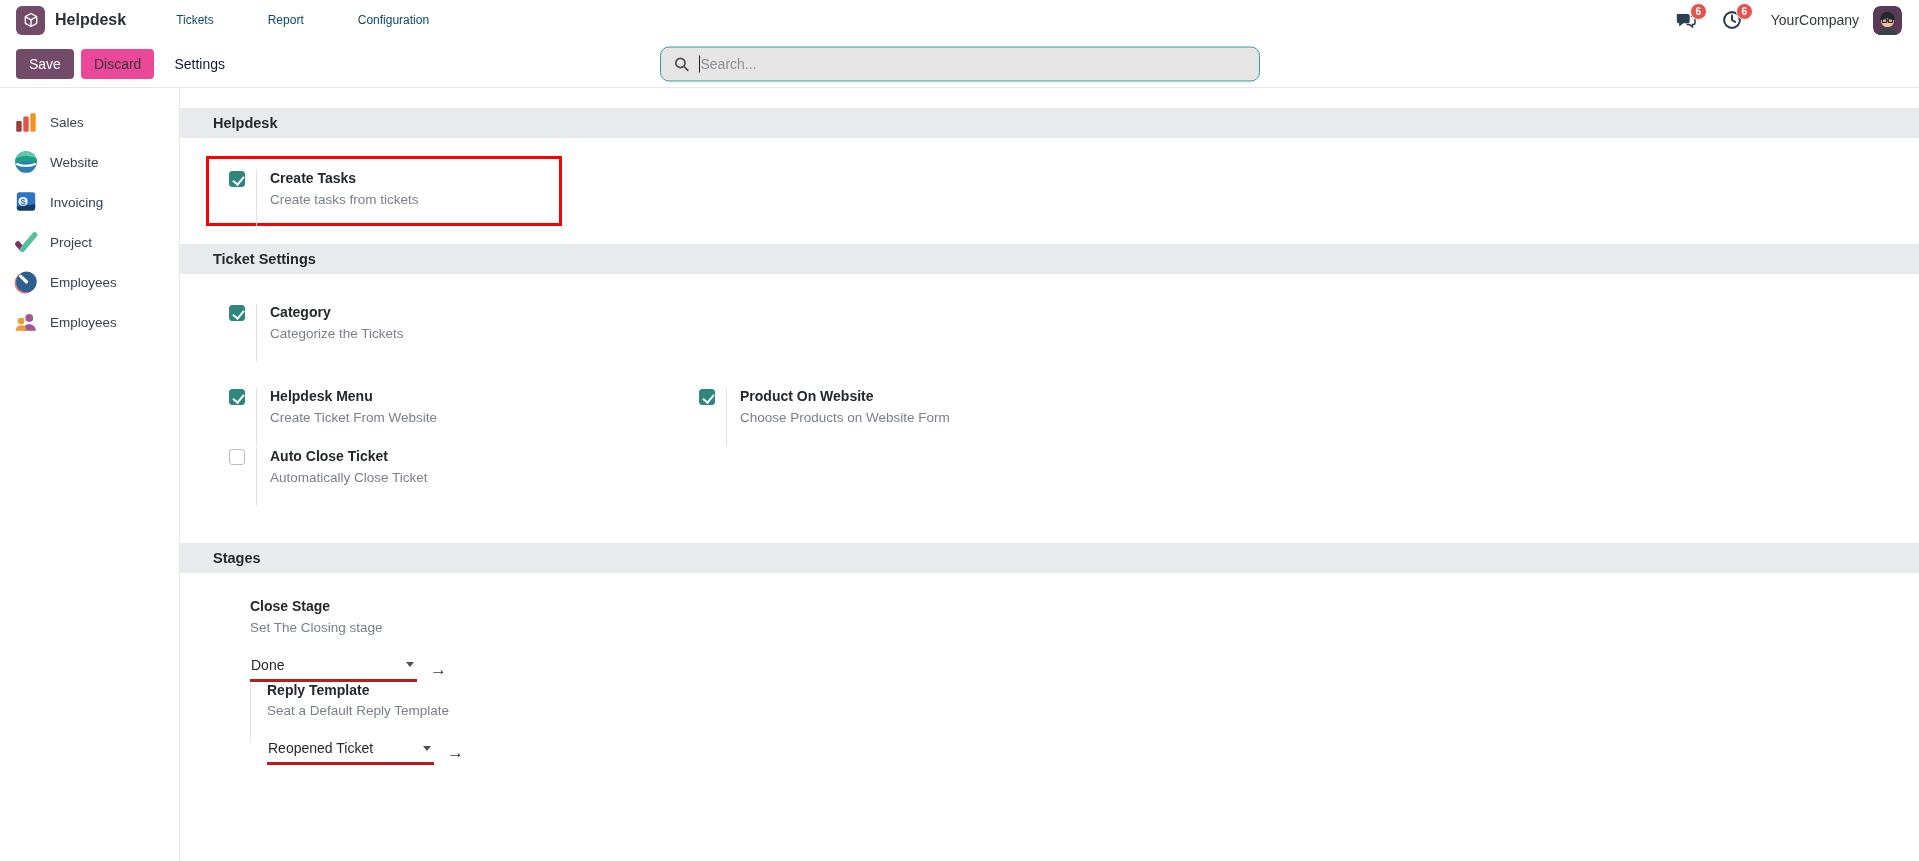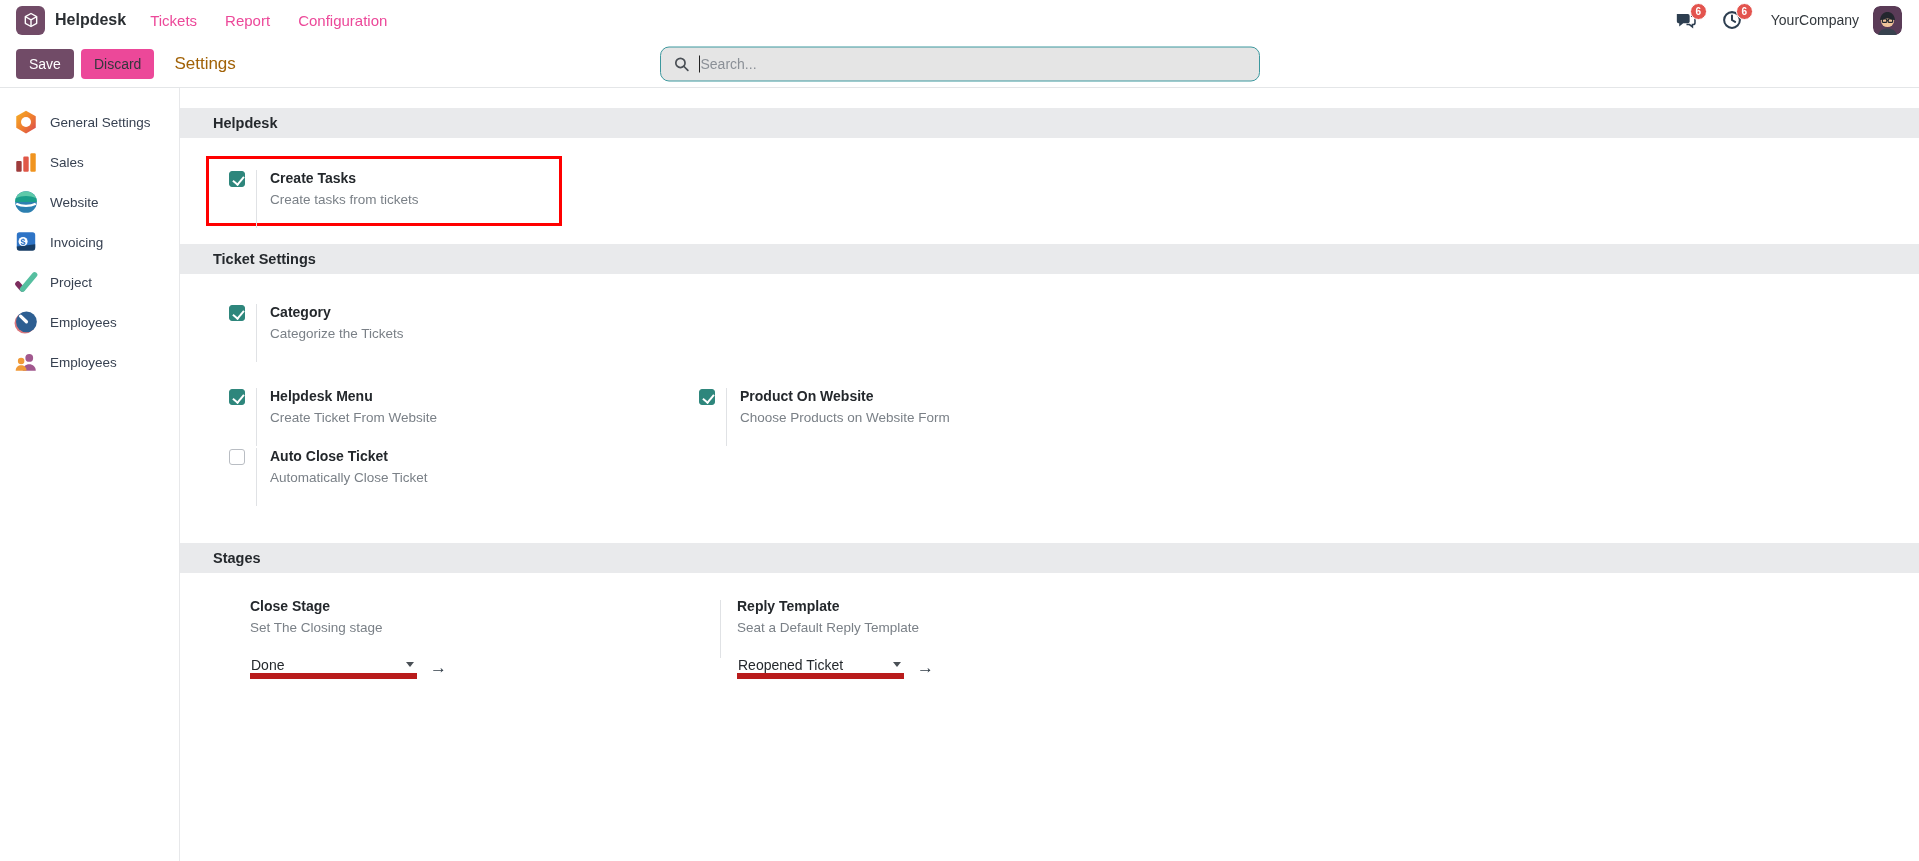--- a/index.html
+++ b/index.html
@@ -4,37 +4,37 @@
 <style>
   * { box-sizing: border-box; margin: 0; padding: 0; }
   html,body { width:1919px; height:861px; background:#fff; overflow:hidden;
     font-family:"Liberation Sans", sans-serif; color:#374151; }
 
   
   .navbar { height:40px; display:flex; align-items:center; padding:0 17px 0 16px; background:#fff; }
   .logo { width:29px; height:29px; border-radius:6px; background:#714B67;
     display:flex; align-items:center; justify-content:center; flex:none; }
   .app-name { font-size:16px; font-weight:700; color:#2b2f33; margin:0 24px 0 10px; }
-  .menu-item { font-size:15px; color:#ec4899; margin-right:28px; cursor:pointer; }
+  .menu-item { font-size:12px; color:#0c4a6e; margin-right:28px; cursor:pointer;margin-left:26px; }
   .nav-right { margin-left:auto; display:flex; align-items:center; }
   .icon-btn { position:relative; margin-right:24px; cursor:pointer; width:22px; height:22px; }
   .badge { position:absolute; top:-6px; right:-10px; min-width:17px; height:17px; border-radius:9px;
     background:#e3544e; color:#fff; font-size:10px; font-weight:700; display:flex; align-items:center;
     justify-content:center; padding:0 3px; border:1px solid #fff; }
   .company { font-size:14px; color:#33383d; margin:0 14px 0 4px;text-align:right; }
   .avatar { width:29px; height:29px; border-radius:7px; overflow:hidden; flex:none; cursor:pointer; }
 
   
   .action-bar { height:48px; display:flex; align-items:center; padding:0 16px;
     border-bottom:1px solid #e4e6e8; position:relative; background:#fff; }
   .btn { border:none; border-radius:4px; padding:7px 13px; font-size:14px; font-weight:500;
     font-family:inherit; cursor:pointer; }
   .btn-save { background:#714B67; color:#fff;text-align:center; }
   .btn-discard { background:#ec4899; color:#33383d; margin-left:7px; }
-  .page-title { font-size:17px; color:#a16207; margin-left:20px; font-weight:400; }
+  .page-title { font-size:14px; color:#0f172a; margin-left:20px; font-weight:400; }
   .search-wrap { position:absolute; left:50%; top:50%; transform:translate(-50%,-50%);
     width:600px; height:35px; border:1px solid #3d989e; border-radius:9px; background:#e5e5e5;
     display:flex; align-items:center; padding:0 12px; }
   .search-wrap svg { flex:none; }
   .text-caret { width:1px; height:17px; background:#222; margin:0 1px 0 9px; flex:none; }
   .search-input { border:none; outline:none; flex:1; font-size:14px; color:#333;
     font-family:inherit; background:transparent; }
   .search-input::placeholder { color:#8b9097; }
 
   
@@ -63,28 +63,28 @@
   .cb { width:16px; height:16px; border:1px solid #b9bdc3; border-radius:3px; background:#fff;
     flex:none; margin-top:1px; position:relative; cursor:pointer; }
   .cb.checked { background:#2e867c; border-color:#2e867c; }
   .cb.checked::after { content:""; position:absolute; left:4.5px; top:1.5px; width:5px; height:9px;
     border:solid #fff; border-width:0 2px 2px 0; transform:rotate(40deg); }
   .pane-right { border-left:1px solid #e0e2e5; margin-left:11px; padding-left:13px; min-height:58px; }
   .s-label { font-size:14px; font-weight:700; color:#24282c; line-height:1.25; cursor:pointer; }
   .s-help { font-size:13.5px; color:#7a8087; margin-top:4px; }
 
   
-  .stage-row { display:flex; padding-left:70px; margin-top:25px; }
+  .stage-row { display:flex; padding-left:70px; margin-top:25px;flex-direction:column; }
   .stage-col { width:470px; flex:none; }
   .stage-col.second { position:relative; padding-left:17px; }
   .stage-col.second::before { content:""; position:absolute; left:0; top:2px; height:58px;
     border-left:1px solid #e0e2e5; }
   .sel { margin-top:22px; display:flex; align-items:center; }
   .sel-box { width:167px; display:flex; align-items:center; justify-content:space-between;
-    border-bottom:6px solid #b91c1c; padding:0 3px 0 1px; font-size:14px; color:#24282c; cursor:pointer; }
+    border-bottom:3px solid #b91c1c; padding:0 3px 6px 1px; font-size:14px; color:#24282c; cursor:pointer; }
   .caret { width:0; height:0; border-left:4px solid transparent; border-right:4px solid transparent;
     border-top:5px solid #4a5056; }
   .sel-arrow { margin-left:13px; font-size:17px; color:#2f3b46; line-height:1; cursor:pointer; }
   .sel-arrow::after { content:"\2192"; }
 </style>
 </head>
 <body>
 
 <div class="navbar">
   <div class="logo">
@@ -141,36 +141,20 @@
     <input class="search-input" type="text" placeholder="Search..." style="">
   </div>
 </div>
 
 <div class="main">
 
   <div class="sidebar">
     <div class="side-item">
       <span class="side-icon">
         <svg width="26" height="26" viewBox="0 0 24 24">
-          <defs>
-              <linearGradient id="gs" x1="0" y1="0" x2="1" y2="1">
-            <stop offset="0" stop-color="#f6b223"></stop>
-                <stop offset="0.55" stop-color="#ee7b2f"></stop>
-                <stop offset="1" stop-color="#d64355"></stop>
-          </linearGradient>
-            </defs>
-          <path d="M12 1.5 21 6.8v10.4L12 22.5 3 17.2V6.8z" fill="url(#gs)"></path>
-          <circle cx="12" cy="12" r="4.6" fill="#fff"></circle>
-        </svg>
-      </span>
-      <span class="side-label">General Settings</span>
-    </div>
-    <div class="side-item">
-      <span class="side-icon">
-        <svg width="26" height="26" viewBox="0 0 24 24">
           <rect x="3" y="11" width="5" height="10" rx="1" fill="#9e3c3c"></rect>
           <rect x="9.5" y="7" width="5" height="14" rx="1" fill="#e05747"></rect>
           <rect x="16" y="4" width="5" height="17" rx="1" fill="#f0941f"></rect>
         </svg>
       </span>
       <span class="side-label">Sales</span>
     </div>
     <div class="side-item">
       <span class="side-icon">
         <svg width="26" height="26" viewBox="0 0 24 24">

